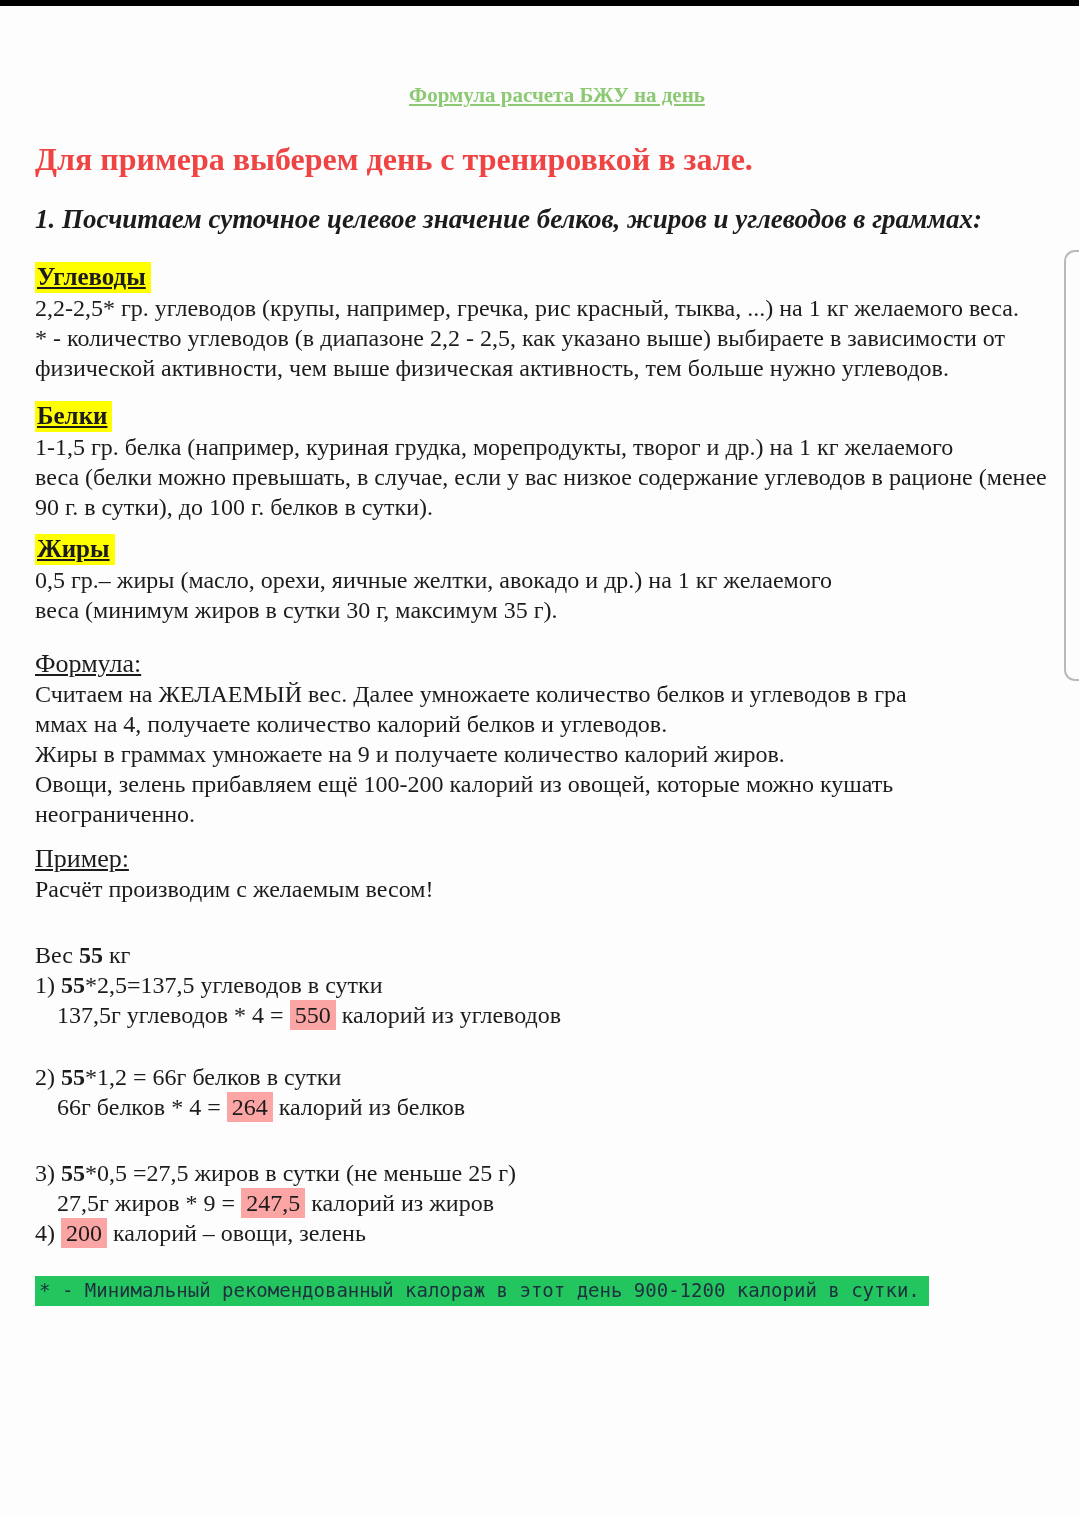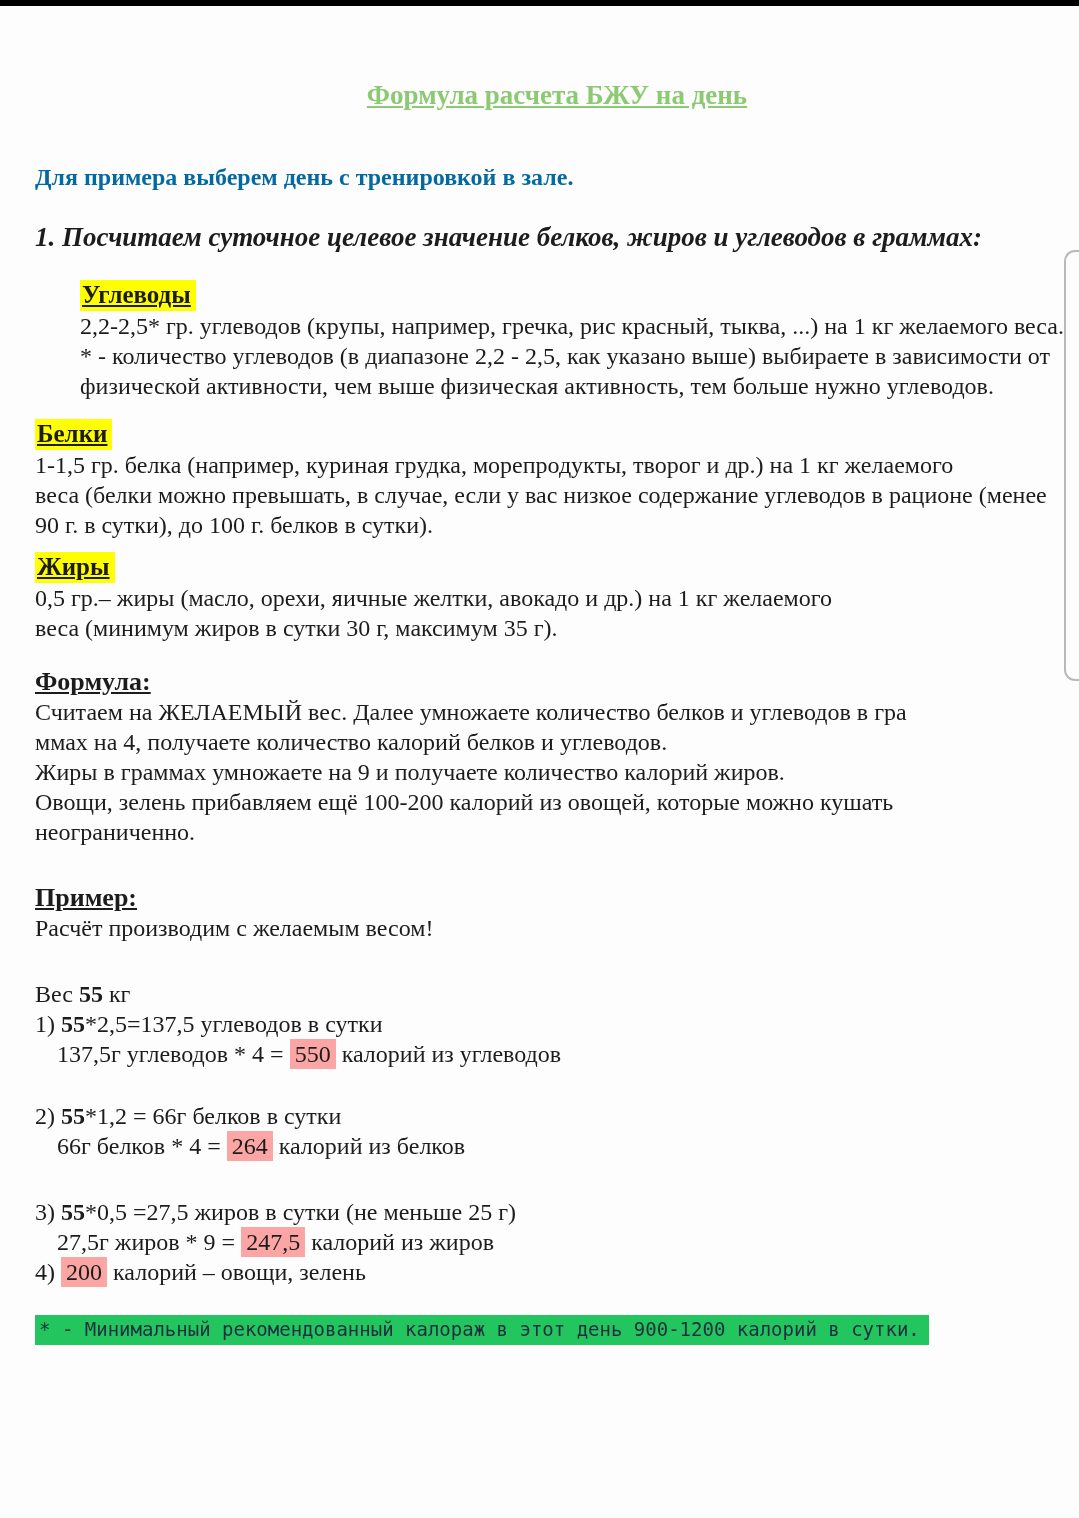--- a/index.html
+++ b/index.html
@@ -18,62 +18,62 @@
     height: 6px;
     background: #000;
   }
   .content {
     padding-left: 35px;
     padding-right: 0;
   }
   .page-title {
     margin: 72px 0 0 0;
     text-align: center;
-    font-size: 27px;
+    font-size: 21px;
     font-weight: bold;
     line-height: 34px;
     color: #8cc973;
     text-decoration: underline;
   }
   .intro {
-    margin-top: 50px;
-    color: #0369a1;
+    margin-top: 32px;
+    color: #ef4444;
     font-weight: bold;
-    font-size: 24px;
+    font-size: 32px;
     line-height: 33px;
   }
   .step-heading {
     margin-top: 30px;
     font-weight: bold;
     font-size: 27px;
     line-height: 33px;
     font-style: italic;
   }
   .line { white-space: pre; line-height: 30px; }
   .sec-label {
     display: inline-block;
     background: #ffff00;
     font-weight: bold;
     text-decoration: underline;
     font-size: 25px;
     line-height: 28px;
     padding: 1px 5px 2px 2px;
   }
-  .sec-carbs   { margin-top: 28px; margin-left: 45px; }
+  .sec-carbs   { margin-top: 28px; }
   .sec-protein { margin-top: 18px; }
   .sec-fats    { margin-top: 12px; }
   .sec-label-row { line-height: 30px; }
   .sub-heading {
-    font-weight: bold;
+    font-weight: normal;
     text-decoration: underline;
     font-size: 26px;
     line-height: 30px;
   }
   .formula-block { margin-top: 24px; }
-  .example-block { margin-top: 36px; }
+  .example-block { margin-top: 15px; }
   .weight-block  { margin-top: 36px; }
   .item2-block   { margin-top: 32px; }
   .item3-block   { margin-top: 36px; }
   .total-block   { margin-top: 36px; font-size: 25px; }
   .indent { padding-left: 22px; }
   .hl { background: #fca5a5; padding: 2px 5px; }
   b { font-weight: bold; }
   .footnote {
     margin-top: 28px;
     display: inline-block;

